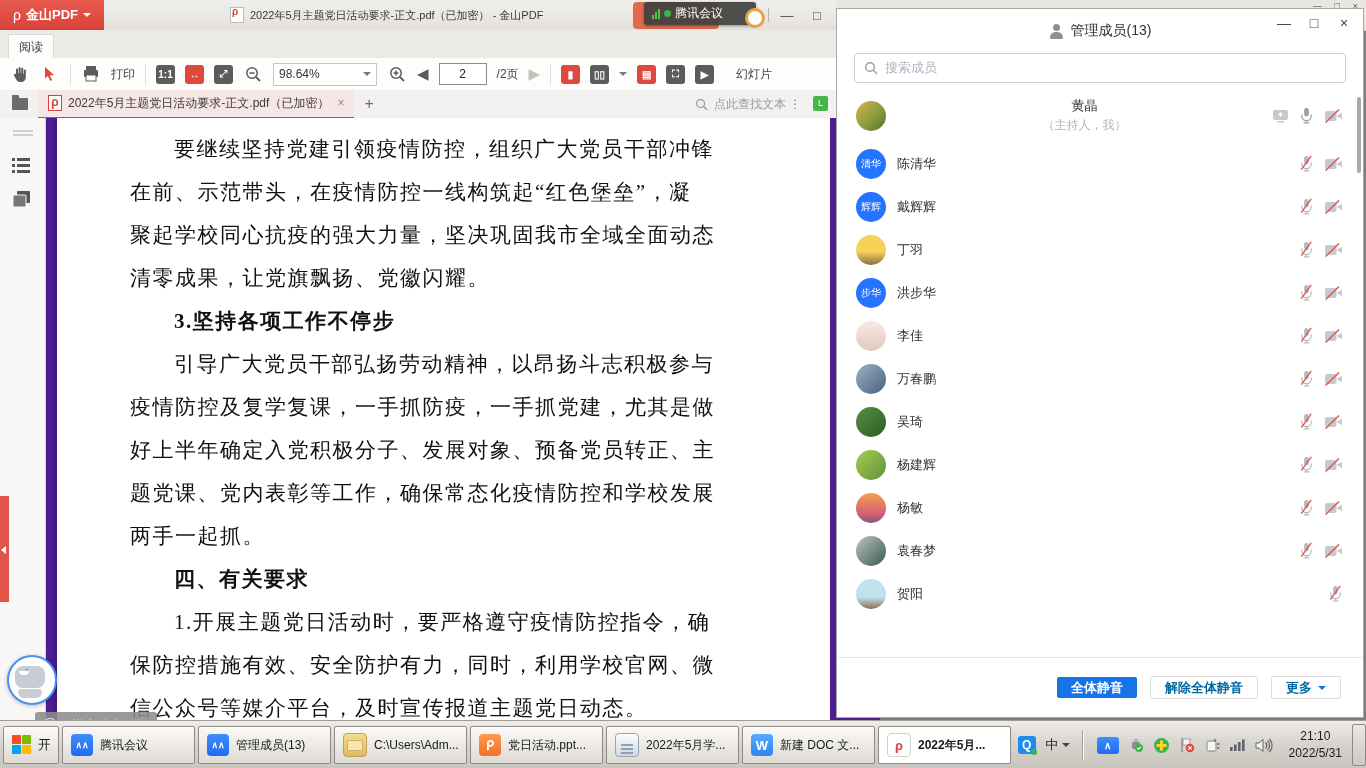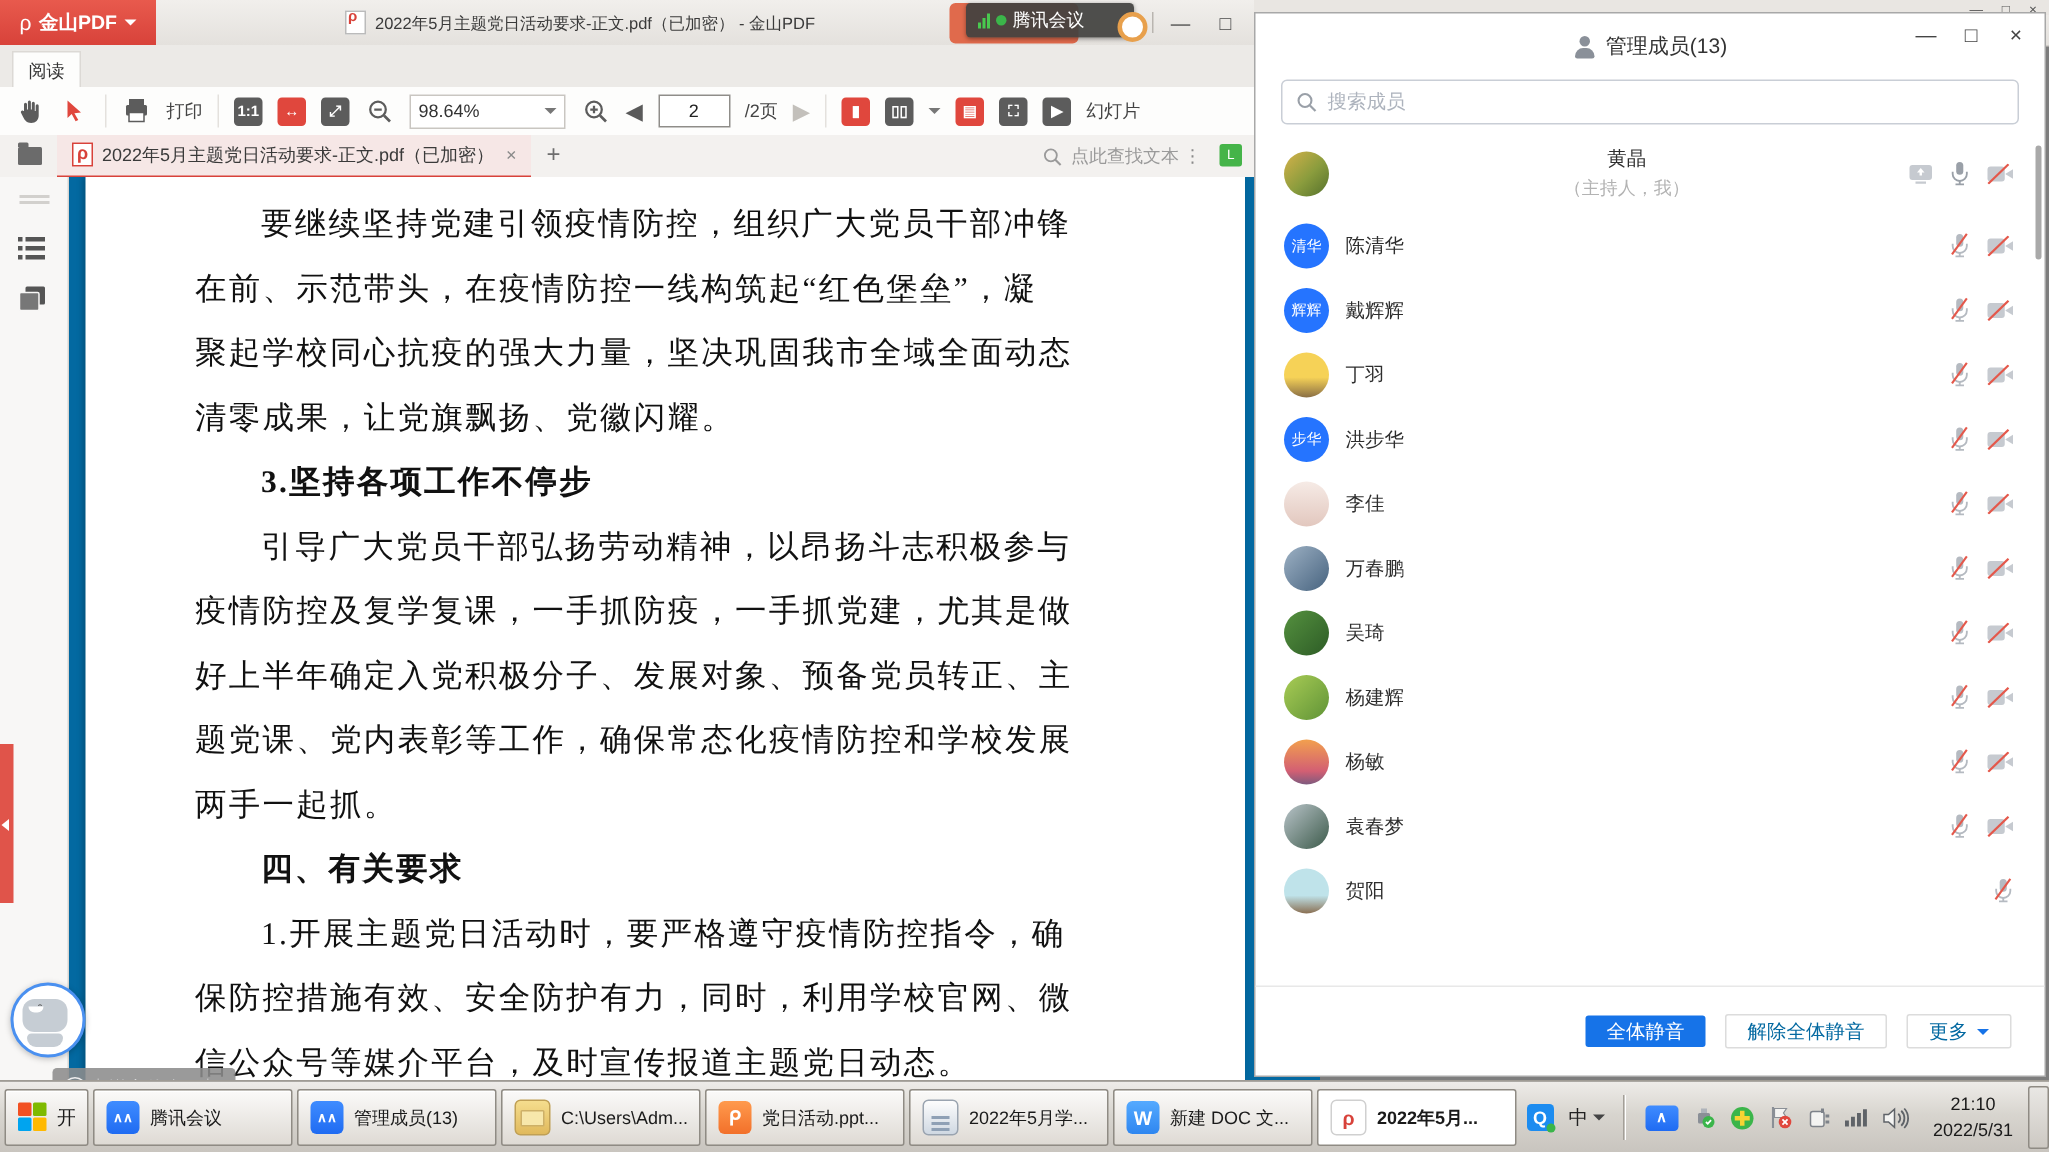--- a/index.html
+++ b/index.html
@@ -39,36 +39,36 @@
   .tgroup{display:flex;align-items:center;gap:10px;padding:0 10px;height:22px;border-right:1px solid #e4e1dd;}
   .tgroup:last-child{border-right:none;}
   .tico{width:20px;height:20px;display:flex;align-items:center;justify-content:center;}
   .chip{width:19px;height:19px;border-radius:3px;display:flex;align-items:center;justify-content:center;color:#fff;font-size:10px;font-weight:bold;}
   .chip.dark{background:#5c5c5c;} .chip.red{background:#e0473d;}
   .zoom-box{width:92px;height:21px;border:1px solid #c9c6c1;background:#fff;display:flex;align-items:center;justify-content:space-between;padding:0 5px;font-size:12px;color:#333;}
   .zoom-box .caret{border-top-color:#777;}
   .page-box{width:46px;height:20px;border:1px solid #8f8d89;background:#fff;text-align:center;font-size:12px;color:#222;line-height:20px;}
   .nav-arrow{font-size:15px;}
   .nav-arrow.prev{color:#5a5a5a;} .nav-arrow.next{color:#c3c0bb;}
-  .slide-label{color:#444;white-space:nowrap;}
+  .slide-label{color:#444;white-space:nowrap;margin-left:12px;}
 
   .tabbar{position:absolute;left:0;top:90px;width:836px;height:28px;background:#f3f1ef;border-bottom:1px solid #d8d5d1;display:flex;align-items:center;}
   .folder-ico{width:16px;height:12px;background:#6b6b6b;border-radius:1px;position:relative;margin:0 10px 0 12px;}
   .folder-ico::before{content:"";position:absolute;left:0;top:-3px;width:7px;height:3px;background:#6b6b6b;border-radius:1px 1px 0 0;}
   .doc-tab{height:27px;background:#f6e7e6;border-bottom:2px solid #d8423a;display:flex;align-items:center;gap:6px;padding:0 10px;max-width:330px;}
   .doc-tab .pdf-glyph{color:#d8423a;font-weight:bold;font-size:12px;border:1px solid #d8423a;width:12px;height:14px;line-height:13px;text-align:center;background:#fff;}
   .doc-tab .label{font-size:12px;color:#3a3a3a;white-space:nowrap;overflow:hidden;}
   .doc-tab .close{color:#8a8a8a;font-size:12px;margin-left:2px;}
   .newtab{font-size:16px;color:#6e6e6e;margin-left:10px;}
   .findtext{position:absolute;right:50px;top:0;height:28px;display:flex;align-items:center;gap:6px;color:#9a9a9a;font-size:12px;}
   .dots3{position:absolute;right:34px;top:7px;color:#8a8a8a;font-size:12px;letter-spacing:1px;}
   .login-chip{position:absolute;right:8px;top:6px;width:15px;height:15px;background:#45b449;border-radius:2px;color:#fff;font-size:9px;text-align:center;line-height:15px;}
 
   
-  .docarea{position:absolute;left:0;top:118px;width:880px;height:602px;background:#0369a1;overflow:hidden;text-decoration:underline;}
+  .docarea{position:absolute;left:0;top:118px;width:880px;height:602px;background:#4c1d95;overflow:hidden;text-decoration:underline;}
   .side-rail{position:absolute;left:0;top:0;width:45px;height:602px;background:#f8f7f6;border-right:1px solid #d8d5d1;}
   .rail-grip{position:absolute;left:13px;top:12px;width:20px;height:2px;background:#d2d0cd;box-shadow:0 4px 0 #d2d0cd;}
   .rail-ico{position:absolute;left:11px;color:#5a5a5a;}
   .rail-list{top:38px;}
   .rail-pages{top:72px;}
   .page{position:absolute;left:57px;top:0;width:773px;height:602px;background:#fff;box-shadow:-2px 0 4px rgba(0,0,0,.25);}
   .doc-text{position:absolute;left:73px;top:10px;width:660px;font-family:"Liberation Serif",serif;font-size:21px;color:#111;}
   .doc-line{height:43px;line-height:43px;white-space:nowrap;letter-spacing:1.5px;}
   .doc-line.bold{font-weight:bold;}
   .doc-line.indent{padding-left:44px;}
@@ -109,21 +109,21 @@
   .avatar{width:30px;height:30px;border-radius:50%;flex:0 0 30px;display:flex;align-items:center;justify-content:center;
     color:#fff;font-size:10px;letter-spacing:0;overflow:hidden;}
   .m-names{margin-left:11px;flex:1;min-width:0;}
   .m-name{font-size:13px;color:#2e2e2e;}
   .m-sub{font-size:12px;color:#b3b3b3;margin-top:2px;}
   .m-icons{display:flex;align-items:center;gap:10px;}
   .m-icons svg{display:block;}
   .scroll-thumb{position:absolute;right:2px;top:88px;width:4px;height:76px;background:#a9a9a9;border-radius:2px;}
   .panel-footer{position:absolute;left:0;bottom:0;width:100%;height:60px;border-top:1px solid #e8e8e8;
     display:flex;align-items:center;justify-content:flex-end;gap:13px;padding-right:22px;box-sizing:border-box;}
-  .btn{height:21px;border-radius:2px;font-size:13px;display:flex;align-items:center;justify-content:center;padding:0 14px;}
+  .btn{height:21px;border-radius:2px;font-size:13px;display:flex;align-items:center;justify-content:center;padding:0 14px;font-weight:bold;}
   .btn.primary{background:#1673e8;color:#fff;}
   .btn.ghost{background:#fff;color:#0369a1;border:1px solid #dcdcdc;}
   .btn .caret{border-top-color:#1673e8;margin-left:6px;}
 
   
   .av-blue{background:#2574ff;}
   .av-autumn{background:linear-gradient(135deg,#d6b24a,#8a9c3d 55%,#54702c);}
   .av-minion{background:linear-gradient(#f6d257 55%,#8a6f45);}
   .av-girl{background:linear-gradient(#f6ebe6,#e2c7be);}
   .av-man{background:linear-gradient(135deg,#9db1c4,#47637f);}

